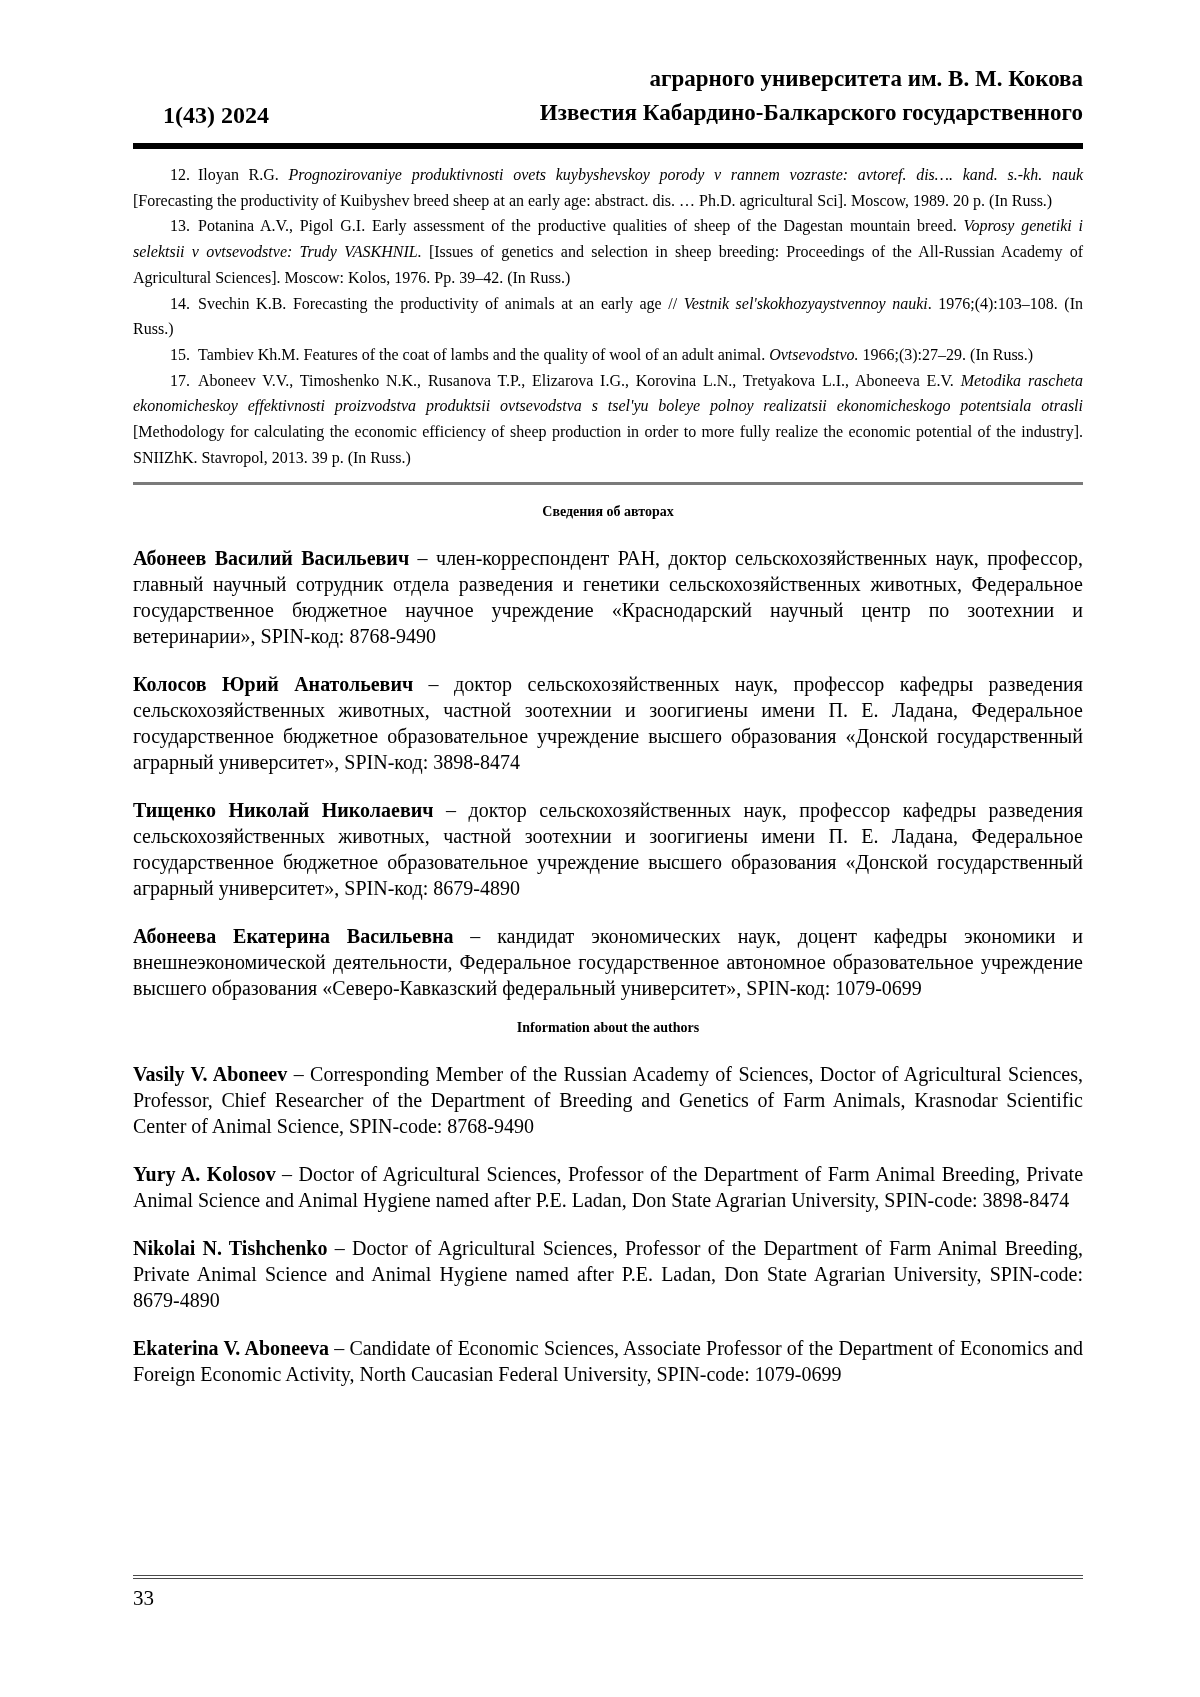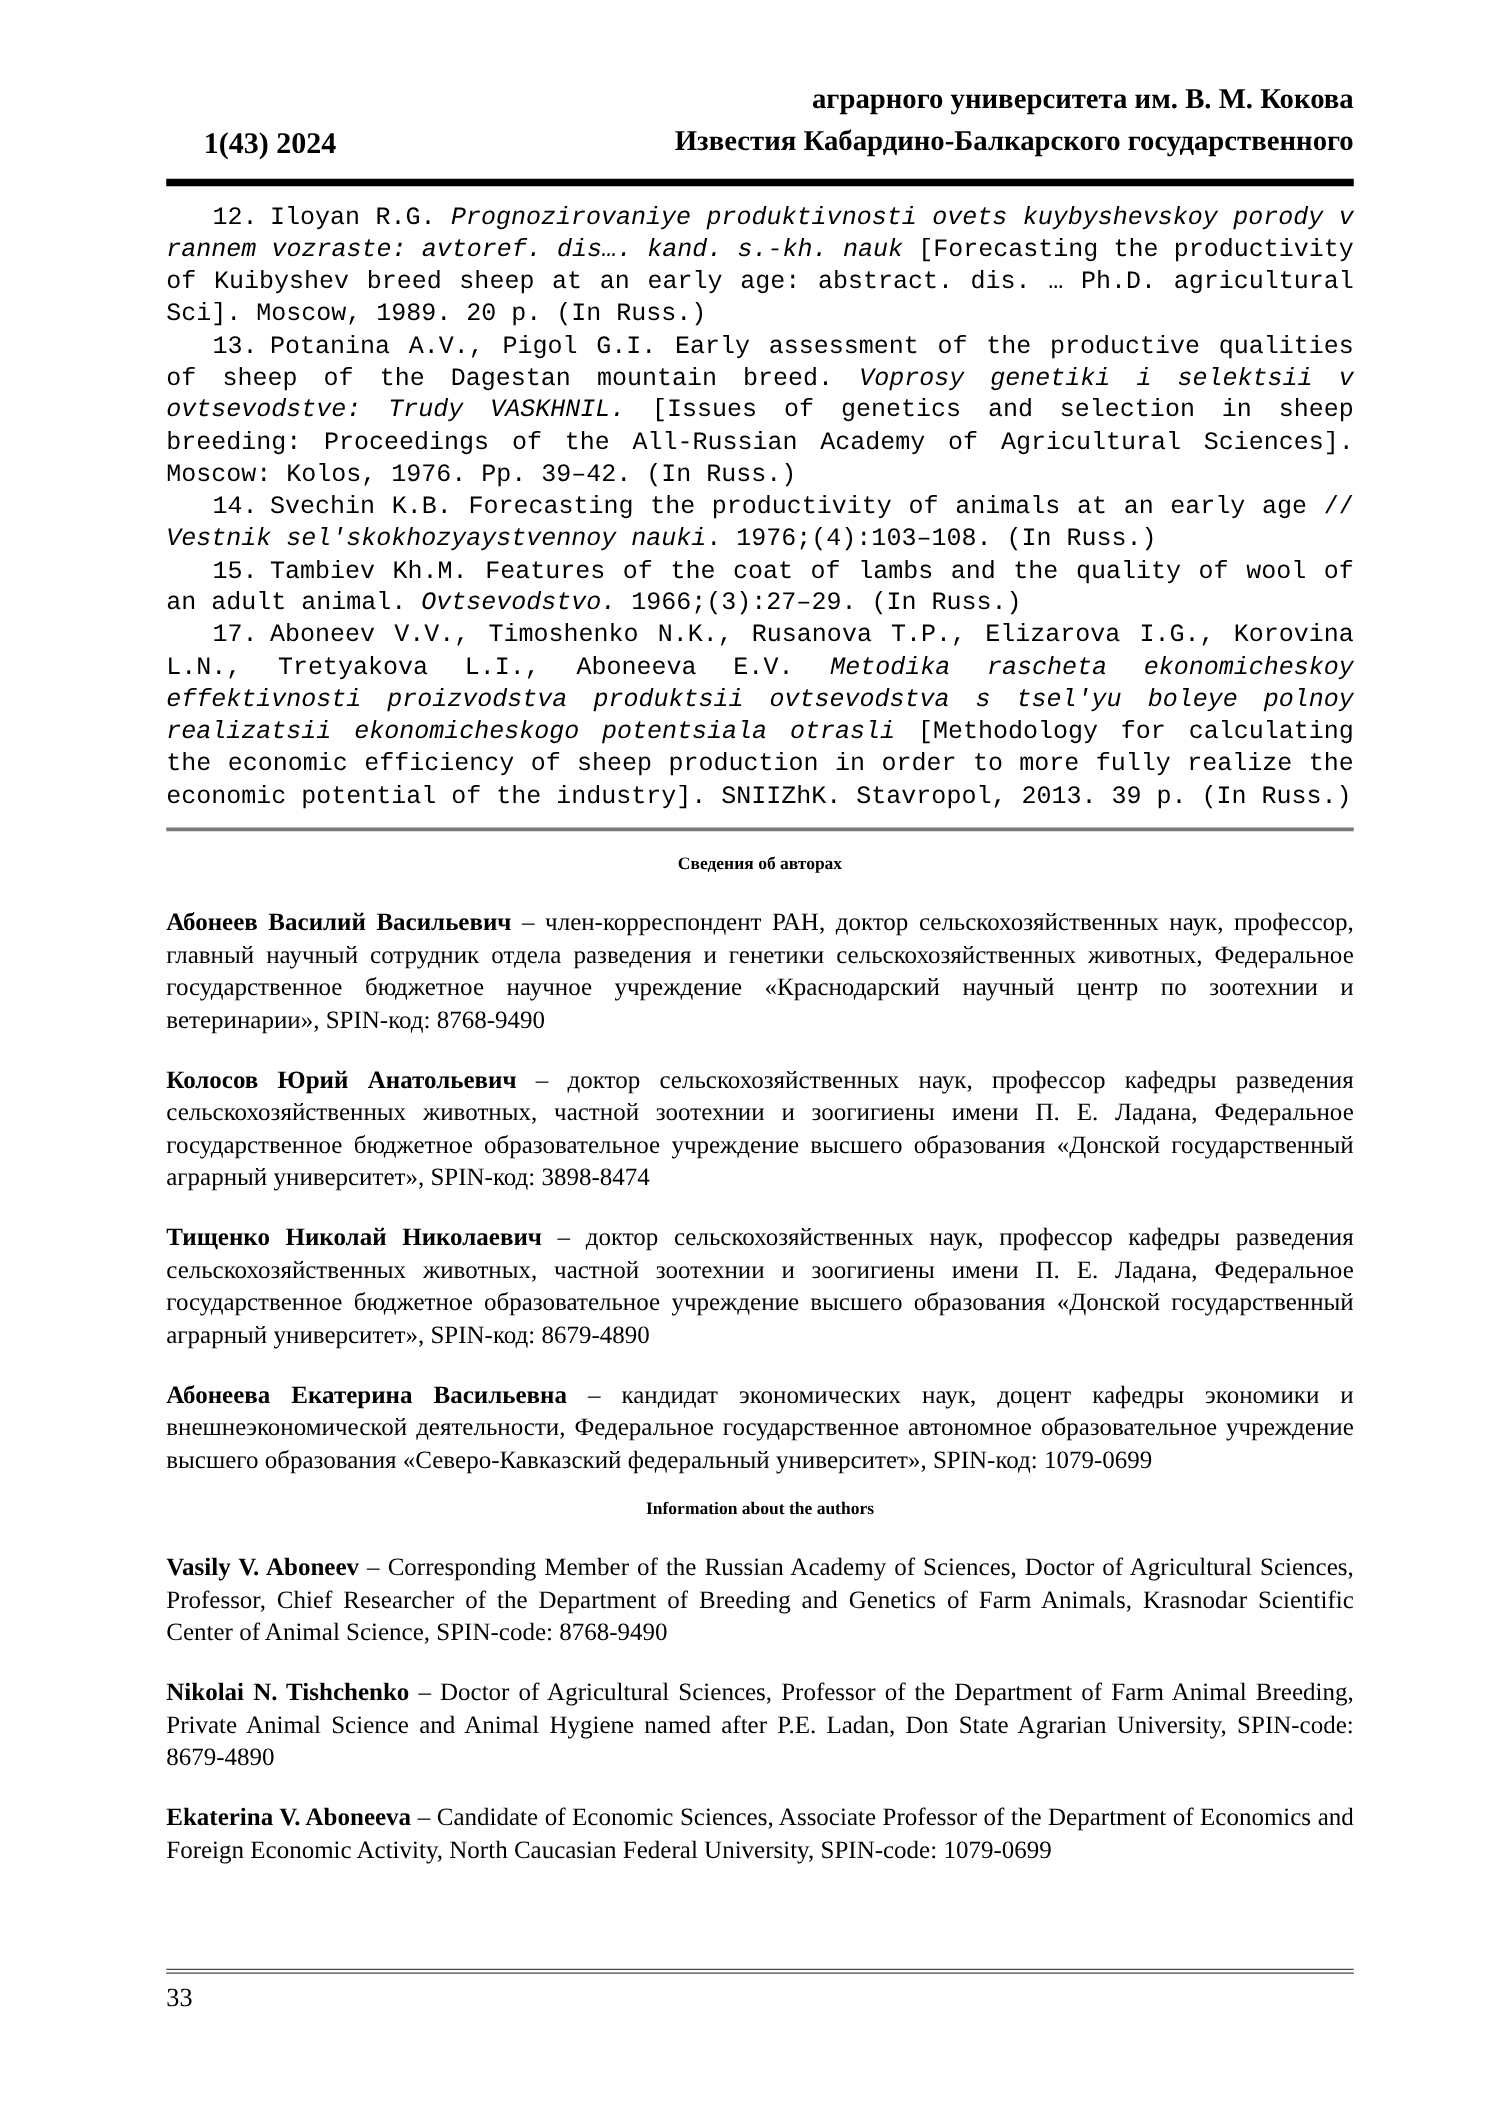--- a/index.html
+++ b/index.html
@@ -24,22 +24,22 @@
   }
   .journal {
     text-align: right; font-weight: bold; font-size: 23px; line-height: 34px;
   }
   .header-rule {
     height: 6px; background: #000000; margin-top: 13px; border: 0;
   }
   
   .refs { margin-top: 13px; }
   .refs p.ref {
-    margin: 0; font-size: 20px; line-height: 25.7px;
-    text-align: justify; text-indent: 37px; font-family: Liberation Mono, monospace;
+    margin: 0; font-size: 16px; line-height: 25.7px;
+    text-align: justify; text-indent: 37px;
   }
   .it { font-style: italic; }
   
   .divider {
     height: 3px; background: #7a7a7a; border: 0; margin: 12px 0 0 0;
   }
   
   .sec-heading {
     text-align: center; font-weight: bold; font-size: 14px; line-height: 26px;
     margin: 14px 0 20px 0;
@@ -88,20 +88,21 @@
   <div class="authors">
       <p class="author"><b>Абонеев Василий Васильевич</b> – член-корреспондент РАН, доктор сельскохозяйственных наук, профессор, главный научный сотрудник отдела разведения и генетики сельскохозяйственных животных, Федеральное государственное бюджетное научное учреждение «Краснодарский научный центр по зоотехнии и ветеринарии», SPIN-код: 8768-9490</p>
       <p class="author"><b>Колосов Юрий Анатольевич</b> – доктор сельскохозяйственных наук, профессор кафедры разведения сельскохозяйственных животных, частной зоотехнии и зоогигиены имени П. Е. Ладана, Федеральное государственное бюджетное образовательное учреждение высшего образования «Донской государственный аграрный университет», SPIN-код: 3898-8474</p>
       <p class="author"><b>Тищенко Николай Николаевич</b> – доктор сельскохозяйственных наук, профессор кафедры разведения сельскохозяйственных животных, частной зоотехнии и зоогигиены имени П. Е. Ладана, Федеральное государственное бюджетное образовательное учреждение высшего образования «Донской государственный аграрный университет», SPIN-код: 8679-4890</p>
       <p class="author"><b>Абонеева Екатерина Васильевна</b> – кандидат экономических наук, доцент кафедры экономики и внешнеэкономической деятельности, Федеральное государственное автономное образовательное учреждение высшего образования «Северо-Кавказский федеральный университет», SPIN-код: 1079-0699</p>
     </div>
 
   <div class="sec-heading">Information about the authors</div>
   <div class="authors">
       <p class="author"><b>Vasily V. Aboneev</b> – Corresponding Member of the Russian Academy of Sciences, Doctor of Agricultural Sciences, Professor, Chief Researcher of the Department of Breeding and Genetics of Farm Animals, Krasnodar Scientific Center of Animal Science, SPIN-code: 8768-9490</p>
+      <p class="author"><b>Yury A. Kolosov</b> – Doctor of Agricultural Sciences, Professor of the Department of Farm Animal Breeding, Private Animal Science and Animal Hygiene named after P.E. Ladan, Don State Agrarian University, SPIN-code: 3898-8474</p>
       <p class="author"><b>Nikolai N. Tishchenko</b> – Doctor of Agricultural Sciences, Professor of the Department of Farm Animal Breeding, Private Animal Science and Animal Hygiene named after P.E. Ladan, Don State Agrarian University, SPIN-code: 8679-4890</p>
       <p class="author"><b>Ekaterina V. Aboneeva</b> – Candidate of Economic Sciences, Associate Professor of the Department of Economics and Foreign Economic Activity, North Caucasian Federal University, SPIN-code: 1079-0699</p>
     </div>
 
   <div class="footer">
     <div class="footer-rule"></div>
     <div class="page-number">33</div>
   </div>
 
 </div>

